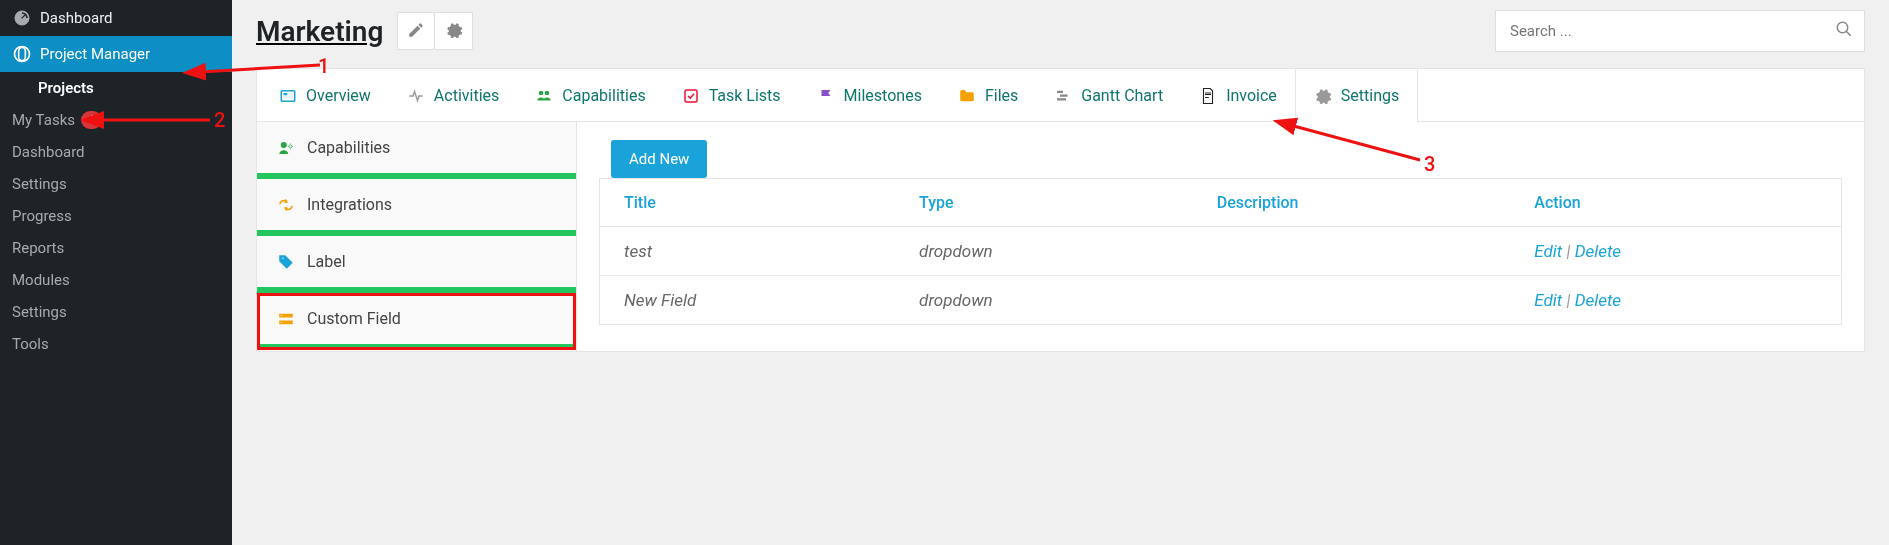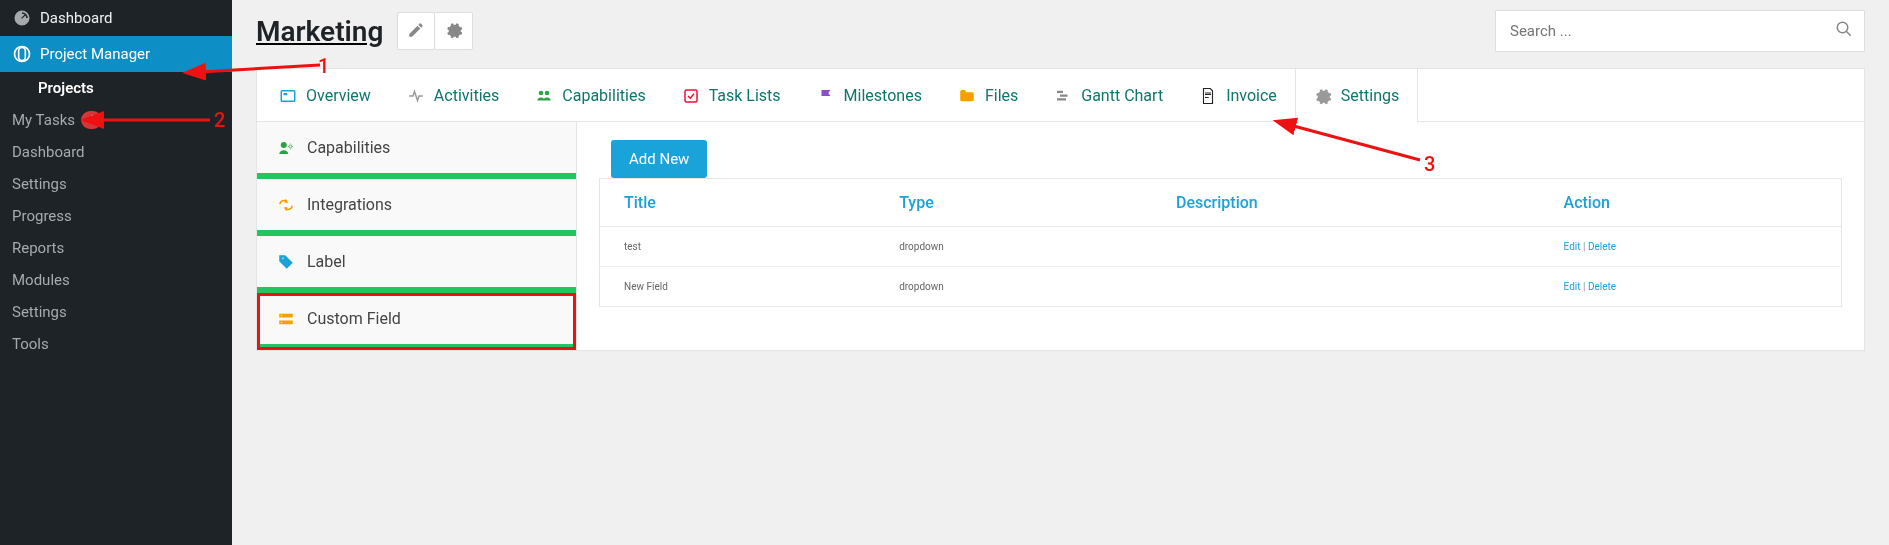--- a/index.html
+++ b/index.html
@@ -39,21 +39,21 @@
 .sub-menu { width:320px; background:#f9f9f9; border-right:1px solid #e5e5e5; }
 .sub-menu-item { display:flex; align-items:center; gap:12px; padding:16px 20px; font-size:16px; color:#444; border-bottom:6px solid #22c55e; cursor:pointer; }
 .sub-menu-item.hi { outline:3px solid #e11; outline-offset:-3px; }
 .sub-menu-item .smi { width:18px; height:18px; }
 
 .content { flex:1; padding:18px 22px 26px 22px; }
 .add-btn { background:#1aa3d9; color:#fff; border:none; border-radius:3px; padding:10px 18px; font-size:15px; cursor:pointer;margin-left:12px; }
 
 .tbl { width:100%; border:1px solid #e5e5e5; border-collapse:collapse; }
 .tbl th { text-align:left; padding:14px 24px; font-size:16px; color:#1aa3d9; font-weight:500; border-bottom:1px solid #e5e5e5; }
-.tbl td { padding:14px 24px; font-size:10px; color:#666; border-bottom:1px solid #eee; }
+.tbl td { padding:14px 24px; font-size:17px; color:#666; border-bottom:1px solid #eee;font-style:italic; }
 .tbl tr:last-child td { border-bottom:none; }
 .link { color:#1aa3d9; cursor:pointer; text-decoration:none; }
 .sep { color:#999; }
 
 
 .anno { position:absolute; pointer-events:none; z-index:999; }
 .anno-text { position:absolute; color:#e11; font-size:20px; font-weight:500; pointer-events:none; z-index:999; }
 
 </style>
 </head>

